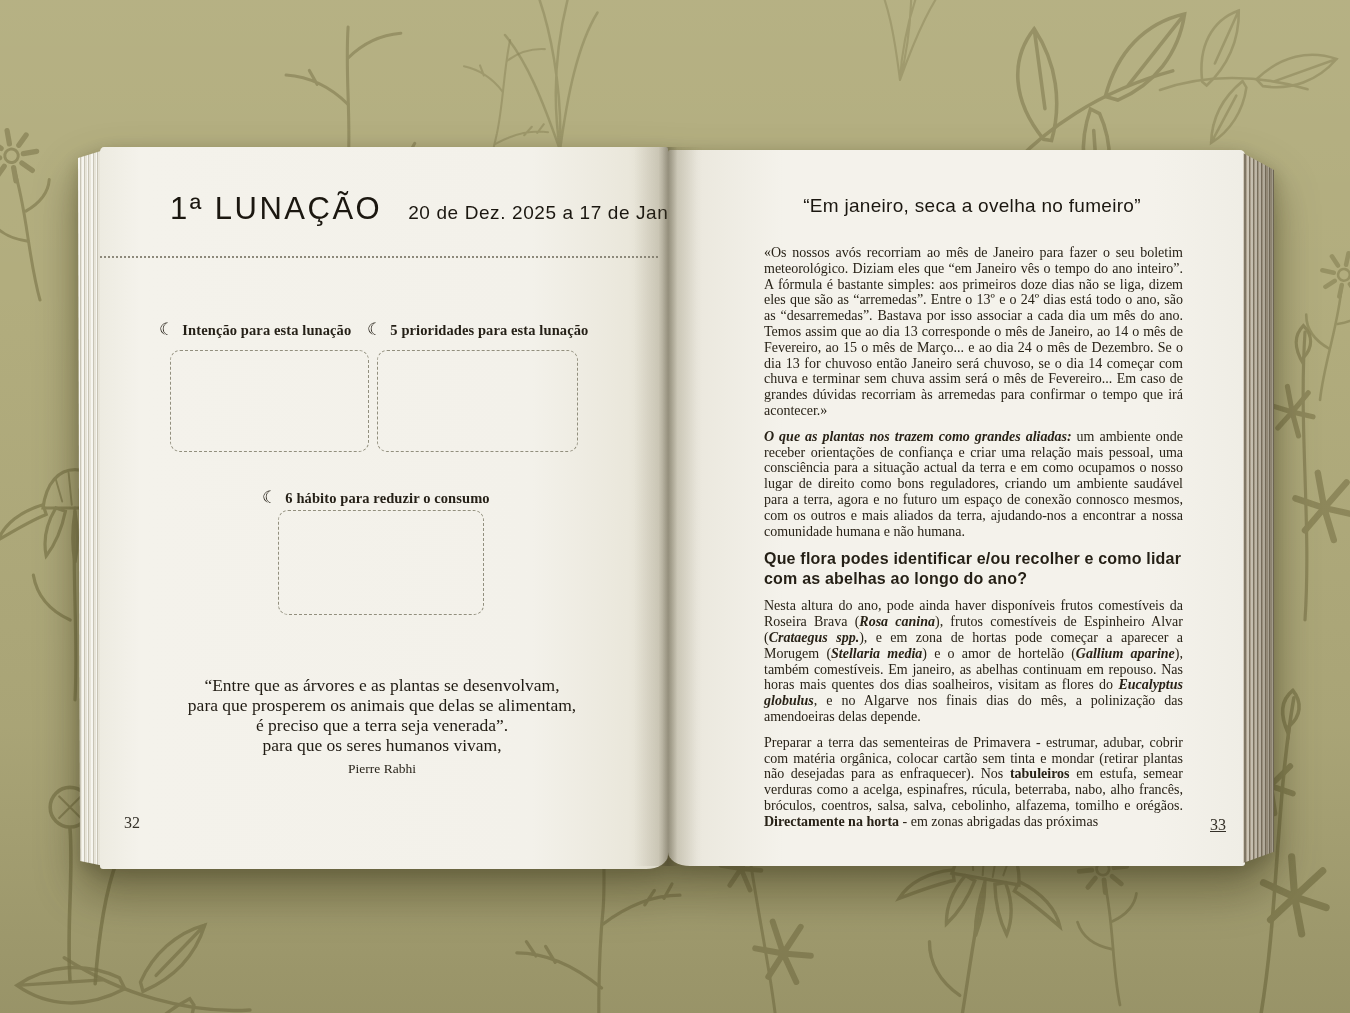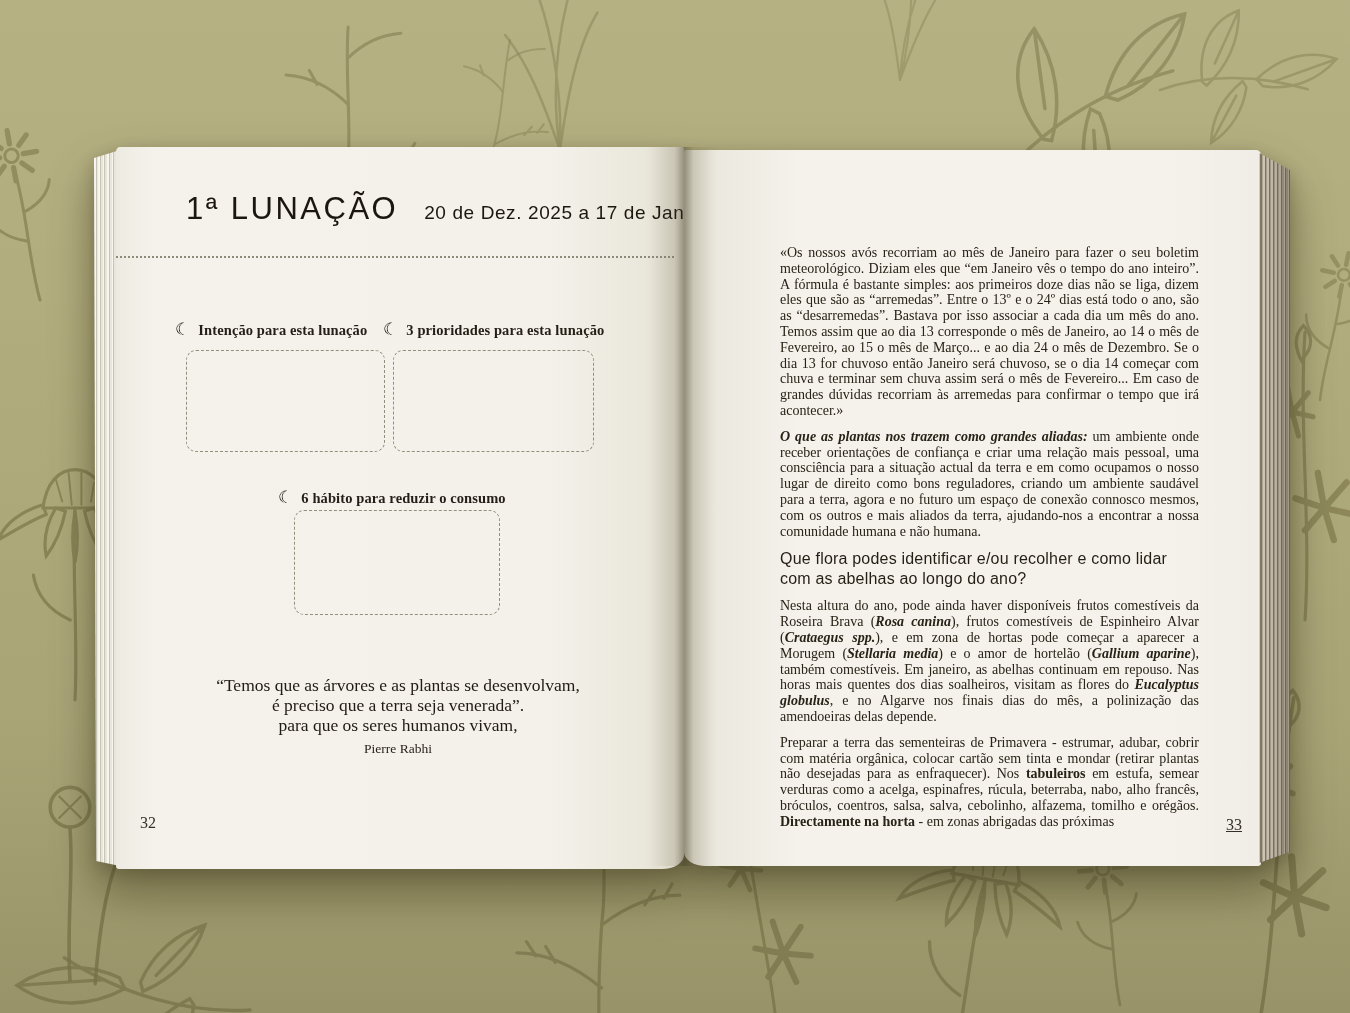--- a/index.html
+++ b/index.html
@@ -8,21 +8,21 @@
     background:#b2ad7e;
     font-family:"Liberation Serif", serif;
   }
   .bg-art { position:absolute; left:0; top:0; width:1350px; height:1013px; }
   .bg-vignette {
     position:absolute; inset:0; pointer-events:none;
     background:linear-gradient(180deg, rgba(255,255,240,0.05) 0%, rgba(0,0,0,0) 28%, rgba(62,57,26,0.08) 72%, rgba(62,57,26,0.22) 100%);
   }
 
   
-  .book { position:absolute; left:94px; top:143px; width:1196px; height:730px;
+  .book { position:absolute; left:78px; top:143px; width:1196px; height:730px;
           filter:drop-shadow(0 22px 22px rgba(52,47,20,0.40)) drop-shadow(0 6px 8px rgba(52,47,20,0.28)); }
   .page { position:absolute; overflow:hidden; }
   .edge-left {
     position:absolute; left:0; top:7px; width:26px; height:716px;
     background-color:#e7e4d8; border-radius:8px 0 0 10px;
     background-image:repeating-linear-gradient(90deg, rgba(255,255,252,0.65) 0 1.6px, rgba(128,122,100,0.30) 1.6px 2.6px, rgba(240,238,228,0.1) 2.6px 4.4px);
     clip-path:polygon(0 1.1%, 100% 0, 100% 100%, 8% 99.3%);
   }
   .page-left {
     left:22px; top:4px; width:568px; height:722px;
@@ -60,21 +60,21 @@
 
   .quote { position:absolute; left:4px; width:556px; top:528px; text-align:center; font-size:17.5px; line-height:20px; color:#201b13; }
   .quote span { display:block; }
   .quote-attr { margin-top:4px; font-size:13.5px; color:#2a251c; }
 
   .pagenum { position:absolute; font-size:16px; color:#36permanent302a; color:#343028; }
 
   .article-title { position:absolute; left:86px; top:45px; width:436px; text-align:center; font-size:19px; letter-spacing:0.3px; }
   .article { position:absolute; left:96px; top:95px; width:419px; color:#282217; }
   .article p { margin:0 0 10px; font-size:14px; line-height:15.8px; text-align:justify; }
-  .article h3 { margin:4px 0 10px; font-family:"Liberation Sans", sans-serif; font-weight:400; font-size:16px; line-height:19.5px; color:#241f15; letter-spacing:0.2px; }
+  .article h3 { margin:4px 0 10px; font-family:"Liberation Sans", sans-serif; font-weight:700; font-size:16px; line-height:19.5px; color:#241f15; letter-spacing:0.2px; }
   .article .b { font-weight:700; }
   .article .i { font-style:italic; }
 </style>
 </head>
 <body>
 
 <div class="stage">
 
   <svg class="bg-art" viewBox="0 0 1350 1013" fill="none" stroke="#857f52" stroke-width="2" stroke-linecap="round">
     <defs>
@@ -160,41 +160,43 @@
       <div class="lun-header">
         <span class="display lun-title">1ª LUNAÇÃO</span>
         <span class="display lun-date">20 de Dez. 2025 a 17 de Janeiro</span>
       </div>
       <div class="divider"></div>
 
       <div class="prompt-label" style="left:59px; top:172px; width:222px;">
         <span class="moon">☾</span><span>Intenção para esta lunação</span>
       </div>
       <div class="prompt-label" style="left:267px; top:172px; width:222px;">
-        <span class="moon">☾</span><span>3 prioridades para esta lunação</span>
+        <span class="moon">☾</span><span>5 prioridades para esta lunação</span>
       </div>
       <div class="note-box" style="left:70px; top:203px; width:197px; height:100px;"></div>
       <div class="note-box" style="left:277px; top:203px; width:199px; height:100px;"></div>
 
       <div class="prompt-label" style="left:162px; top:340px; width:240px;">
         <span class="moon">☾</span><span>6 hábito para reduzir o consumo</span>
       </div>
       <div class="note-box" style="left:178px; top:363px; width:204px; height:103px;"></div>
 
       <div class="quote">
-        <span>“Temos que as árvores e as plantas se desenvolvam,</span>
+        <span>“Entre que as árvores e as plantas se desenvolvam,</span>
+        <span>para que prosperem os animais que delas se alimentam,</span>
         <span>é preciso que a terra seja venerada”.</span>
         <span>para que os seres humanos vivam,</span>
         <div class="quote-attr">Pierre Rabhi</div>
       </div>
 
       <div class="pagenum" style="left:24px; top:667px;">32</div>
     </div>
 
     <div class="page page-right">
+      <div class="display article-title">“Em janeiro, seca a ovelha no fumeiro”</div>
       <div class="article">
           <p><span>«Os nossos avós recorriam ao mês de Janeiro para fazer o seu boletim meteorológico. Diziam eles que “em Janeiro vês o tempo do ano inteiro”.  A fórmula é bastante simples: aos primeiros doze dias não se liga, dizem eles que são as “arremedas”. Entre o 13º e o 24º dias está todo o ano, são as “desarremedas”. Bastava por isso associar a cada dia um mês do ano. Temos assim que ao dia 13 corresponde o mês de Janeiro, ao 14 o mês de Fevereiro, ao 15 o mês de Março... e ao dia 24 o mês de Dezembro. Se o dia 13 for chuvoso então Janeiro será chuvoso, se o dia 14 começar com chuva e terminar sem chuva assim será o mês de Fevereiro... Em caso de grandes dúvidas recorriam às arremedas para confirmar o tempo que irá acontecer.»</span></p>
           <p><span class="b i">O que as plantas nos trazem como grandes aliadas:</span><span> um ambiente onde receber orientações de confiança e criar uma relação mais pessoal, uma consciência para a situação actual da terra e em como ocupamos o nosso lugar de direito como bons reguladores, criando um ambiente saudável para a terra, agora e no futuro um espaço de conexão connosco mesmos, com os outros e mais aliados da terra, ajudando-nos a encontrar a nossa comunidade humana e não humana.</span></p>
           <h3>Que flora podes identificar e/ou recolher e como lidar com as abelhas ao longo do ano?</h3>
           <p><span>Nesta altura do ano, pode ainda haver disponíveis frutos comestíveis da Roseira Brava (</span><span class="b i">Rosa canina</span><span>), frutos comestíveis de Espinheiro Alvar (</span><span class="b i">Crataegus spp.</span><span>), e em zona de hortas pode começar a aparecer a Morugem (</span><span class="b i">Stellaria media</span><span>) e o amor de hortelão (</span><span class="b i">Gallium aparine</span><span>), também comestíveis. Em janeiro, as abelhas continuam em repouso. Nas horas mais quentes dos dias soalheiros, visitam as flores do </span><span class="b i">Eucalyptus globulus</span><span>, e no Algarve nos finais dias do mês, a polinização das amendoeiras delas depende.</span></p>
           <p><span>Preparar a terra das sementeiras de Primavera - estrumar, adubar, cobrir com matéria orgânica, colocar cartão sem tinta e mondar (retirar plantas não desejadas para as enfraquecer). Nos </span><span class="b">tabuleiros</span><span> em estufa, semear verduras como a acelga, espinafres, rúcula, beterraba, nabo, alho francês, bróculos, coentros, salsa, salva, cebolinho, alfazema, tomilho e orégãos. </span><span class="b">Directamente na horta</span><span> - em zonas abrigadas das próximas</span></p>
         </div>
       <div class="pagenum" style="left:542px; top:666px;text-decoration:underline;">33</div>
     </div>
 

